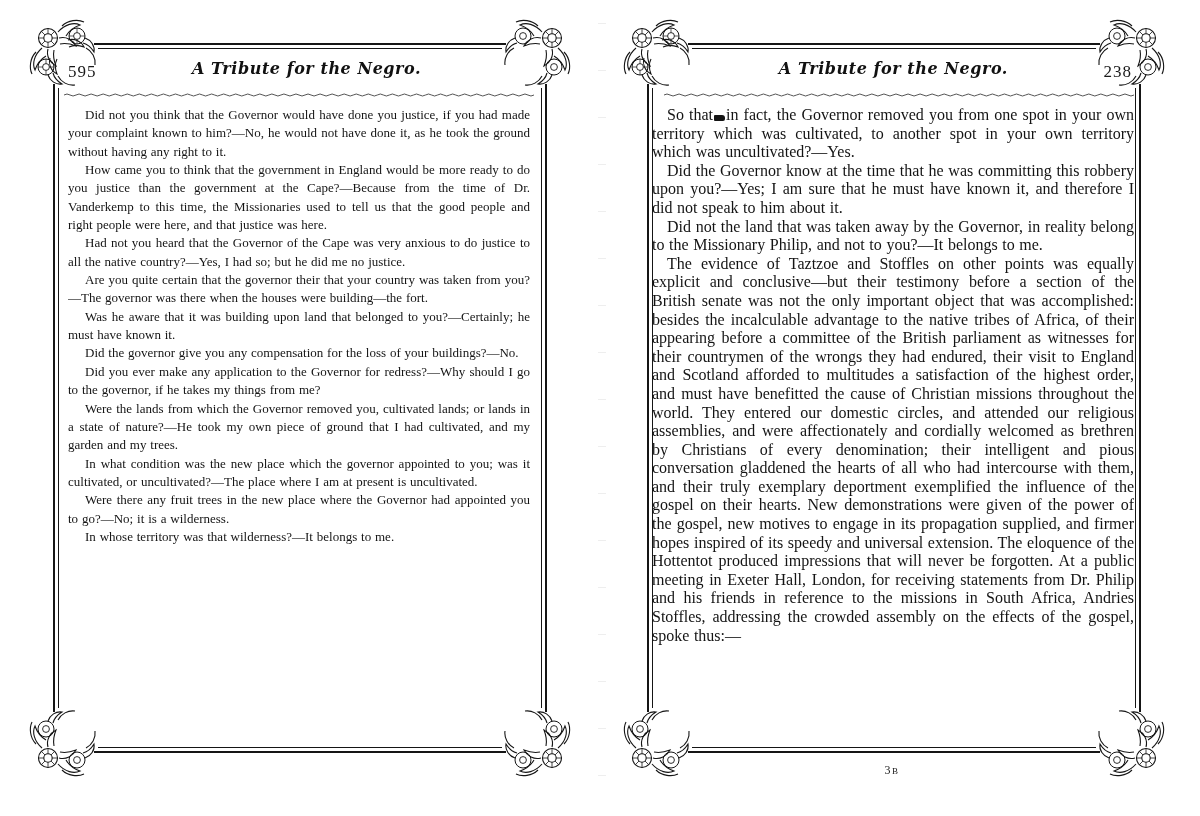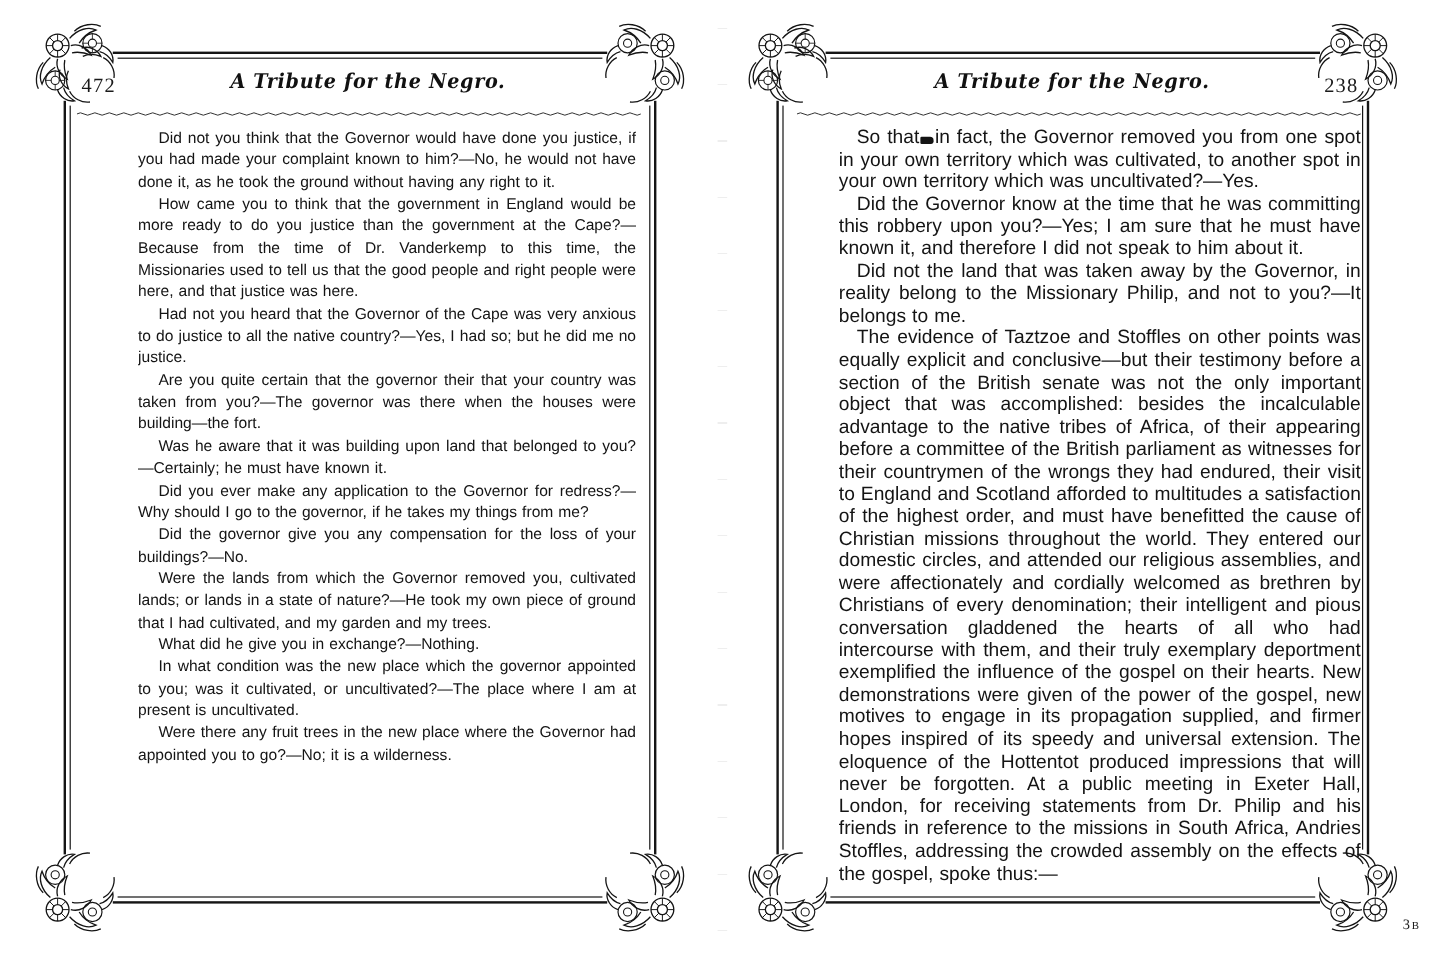--- a/index.html
+++ b/index.html
@@ -111,29 +111,28 @@
   }
   .squiggle svg { display: block; width: 100%; height: 5px; }
 
   
   .textblock {
     position: absolute;
     top: 104px;
     bottom: 70px;
     left: 66px;
     right: 66px;
-    font-family: Liberation Sans, sans-serif;
+    font-family: Liberation Serif, serif;
     font-size: 13.0px;
     line-height: 18.35px;
     color: #141414;
     text-align: justify;
     text-justify: inter-word;
     overflow: hidden;
     word-spacing: 0.6px;
-    margin-left: 47px;
   }
   .page-left .textblock { left: 68px; right: 70px; top: 106px; }
   .page-right .textblock { left: 52px; right: 66px; top: 106px; font-size: 16px; line-height: 18.6px; }
 
   .textblock p {
     margin: 0;
     text-indent: 17px;
   }
   .page-right .textblock p { text-indent: 15px; }
 
@@ -144,21 +143,21 @@
     background: #141414;
     border-radius: 1px 3px 2px 1px;
     vertical-align: -1px;
     margin: 0 1px;
   }
 
   .signature {
     position: absolute;
     bottom: 38px;
     left: 0; right: 16px;
-    text-align: right;
+    text-align: center;
     font-size: 12px;
     color: #1a1a1a;
     letter-spacing: 1.5px;
     font-family: "Liberation Serif", serif;
   }
   .signature .sig-letter { font-size: 9px; }
 
   .gutter-noise {
     position: absolute;
     left: 598px;
@@ -331,42 +330,42 @@
             <path d="M34 8 C40 2, 50 1, 56 4"></path>
               <path d="M8 34 C2 40, 1 50, 4 56"></path>
             <path d="M58 30 C64 33, 68 40, 67 47"></path>
               <path d="M30 58 C33 64, 40 68, 47 67"></path>
           </g>
         </svg>
       </div>
     </div>
 
     <div class="head">
-      <div class="folio">472</div>
+      <div class="folio">595</div>
       <div class="runhead">A Tribute for the Negro.</div>
     </div>
 
     <div class="squiggle">
       <svg viewBox="0 0 470 5" preserveAspectRatio="none" xmlns="http://www.w3.org/2000/svg">
         <path d="M0 3 Q3 1 6 3 T12 3 T18 3 T24 3 T30 3 T36 3 T42 3 T48 3 T54 3 T60 3 T66 3 T72 3 T78 3 T84 3 T90 3 T96 3 T102 3 T108 3 T114 3 T120 3 T126 3 T132 3 T138 3 T144 3 T150 3 T156 3 T162 3 T168 3 T174 3 T180 3 T186 3 T192 3 T198 3 T204 3 T210 3 T216 3 T222 3 T228 3 T234 3 T240 3 T246 3 T252 3 T258 3 T264 3 T270 3 T276 3 T282 3 T288 3 T294 3 T300 3 T306 3 T312 3 T318 3 T324 3 T330 3 T336 3 T342 3 T348 3 T354 3 T360 3 T366 3 T372 3 T378 3 T384 3 T390 3 T396 3 T402 3 T408 3 T414 3 T420 3 T426 3 T432 3 T438 3 T444 3 T450 3 T456 3 T462 3 T468 3" fill="none" stroke="#2a2a2a" stroke-width="0.8"></path>
       </svg>
     </div>
 
     <div class="textblock">
       <p>Did not you think that the Governor would have done you justice, if you had made your complaint known to him?—No, he would not have done it, as he took the ground without having any right to it.</p>
       <p>How came you to think that the government in England would be more ready to do you justice than the government at the Cape?—Because from the time of Dr. Vanderkemp to this time, the Missionaries used to tell us that the good people and right people were here, and that justice was here.</p>
       <p>Had not you heard that the Governor of the Cape was very anxious to do justice to all the native country?—Yes, I had so; but he did me no justice.</p>
       <p>Are you quite certain that the governor their that your country was taken from you?—The governor was there when the houses were building—the fort.</p>
       <p>Was he aware that it was building upon land that belonged to you?—Certainly; he must have known it.</p>
+      <p>Did the governor give you any compensation for the loss of your buildings?—No.</p>
       <p>Did you ever make any application to the Governor for redress?—Why should I go to the governor, if he takes my things from me?</p>
-      <p>Did the governor give you any compensation for the loss of your buildings?—No.</p>
       <p>Were the lands from which the Governor removed you, cultivated lands; or lands in a state of nature?—He took my own piece of ground that I had cultivated, and my garden and my trees.</p>
-      <p>What did he give you in exchange?—Nothing.</p>
       <p>In what condition was the new place which the governor appointed to you; was it cultivated, or uncultivated?—The place where I am at present is uncultivated.</p>
       <p>Were there any fruit trees in the new place where the Governor had appointed you to go?—No; it is a wilderness.</p>
+      <p>In whose territory was that wilderness?—It belongs to me.</p>
     </div>
   </div>
 
   <div class="page page-right">
 
     <div class="frame">
       <div class="rule h top"></div>
       <div class="rule h bottom"></div>
       <div class="rule v left"></div>
       <div class="rule v right"></div>

